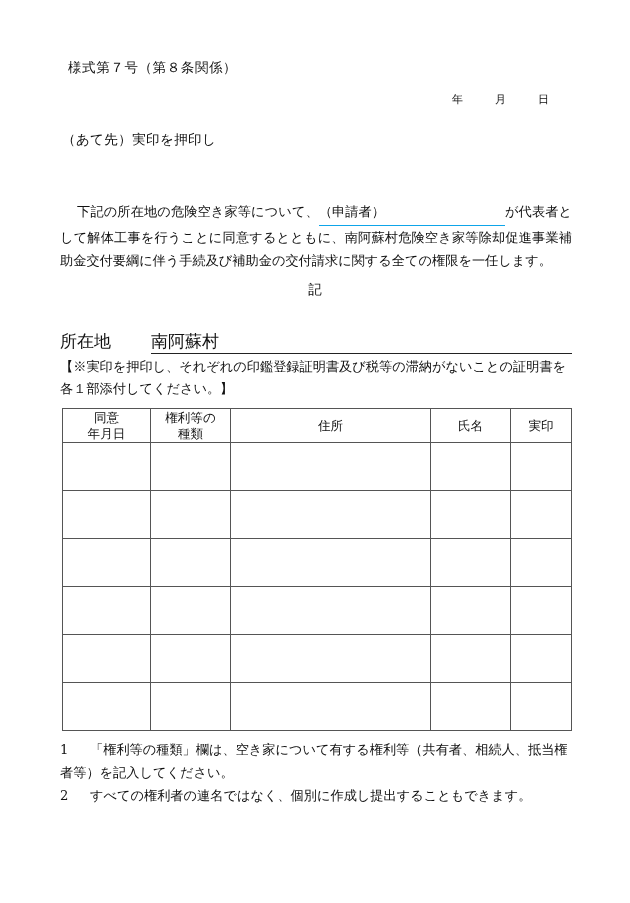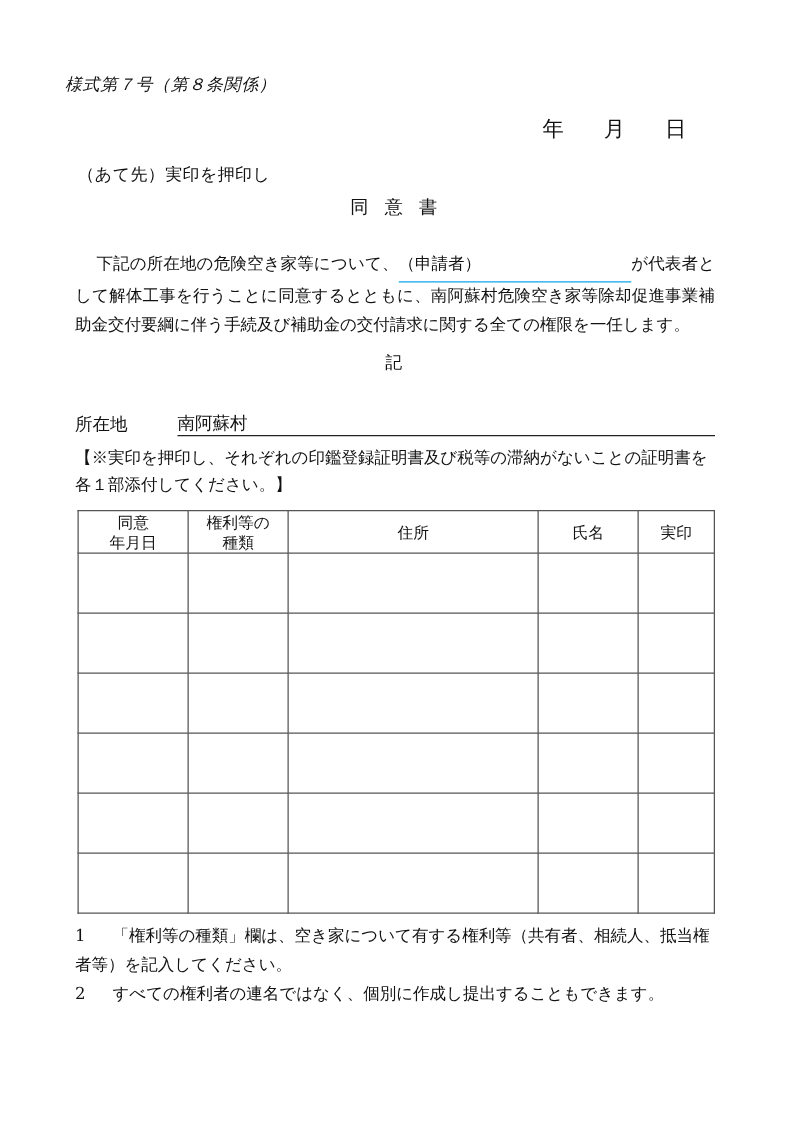--- a/index.html
+++ b/index.html
@@ -19,34 +19,33 @@
     position: relative;
     width: 630px;
     height: 903px;
     box-sizing: border-box;
     overflow: hidden;
   }
 
   
   .form-no {
     position: absolute;
-    left: 52px;
+    left: 68px;
     top: 59px;
     font-size: 13.5px;
     letter-spacing: 0.6px;
     white-space: nowrap;
-    font-style: italic;
   }
   .date-line {
     position: absolute;
     left: 0;
     top: 92px;
     width: 571px;
     text-align: right;
-    font-size: 17px;
+    font-size: 11px;
     white-space: nowrap;
   }
   .date-line .seg { display: inline-block; }
   .date-line .seg + .seg { margin-left: 32px; }
   .date-line .tail { display: inline-block; width: 22px; }
 
   .addressee {
     position: absolute;
     left: 62px;
     top: 131px;
@@ -93,24 +92,23 @@
     text-align: center;
     font-size: 13.5px;
   }
 
   
   .loc-row {
     position: absolute;
     left: 60px;
     top: 330px;
     width: 512px;
-    font-size: 14px;
+    font-size: 17px;
     white-space: nowrap;
     display: flex;
-    align-items: flex-end;
   }
   .loc-label { flex: 0 0 auto; }
   .loc-gap { flex: 0 0 auto; width: 40px; }
   .loc-value {
     flex: 1 1 auto;
     border-bottom: 1px solid #222;
     padding-bottom: 0;
   }
 
   
@@ -176,23 +174,20 @@
 <div class="page">
 
   <div class="form-no">様式第７号（第８条関係）</div>
 
   <div class="date-line">
     <span class="seg">年</span><span class="seg">月</span><span class="seg">日</span><span class="tail"></span>
   </div>
 
   <div class="addressee">（あて先）実印を押印し</div>
 
-  <div class="doc-title">
-    <span class="ch">同</span><span class="ch">意</span><span class="ch">書</span>
-  </div>
 
   <div class="body-para"><span class="indent"></span><span>下記の所在地の危険空き家等について、</span><span class="ul-applicant"><span>（申請者）</span><span class="blank"></span></span><span>が代表者とし</span><span>て解体工事を行うことに同意するとともに、南阿蘇村危険空き家等除却促進事業補助金交付要綱に伴う手続及び補助金の交付請求に関する全ての権限を一任します。</span></div>
 
   <div class="kiroku">記</div>
 
   <div class="loc-row">
     <span class="loc-label">所在地</span>
     <span class="loc-gap"></span>
     <span class="loc-value">南阿蘇村</span>
   </div>

